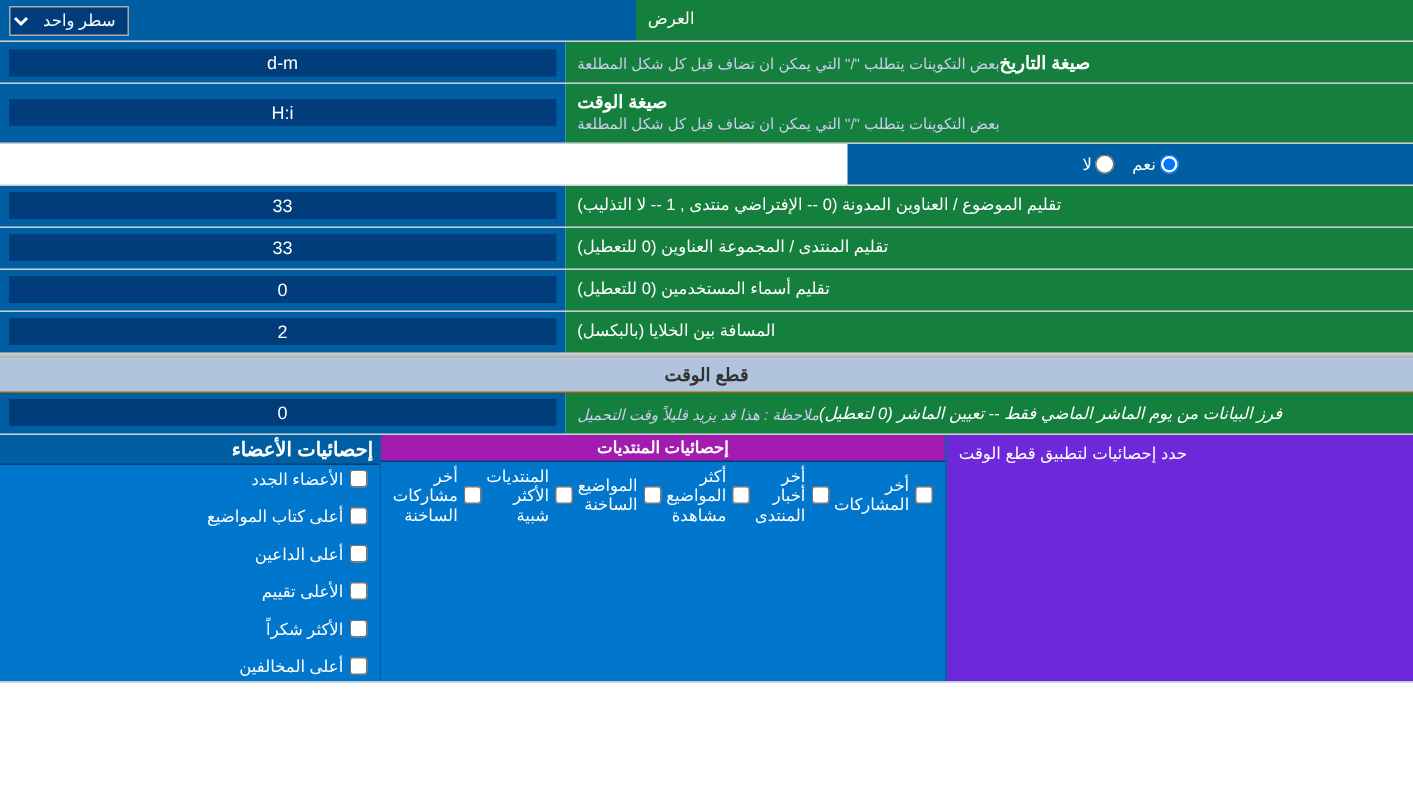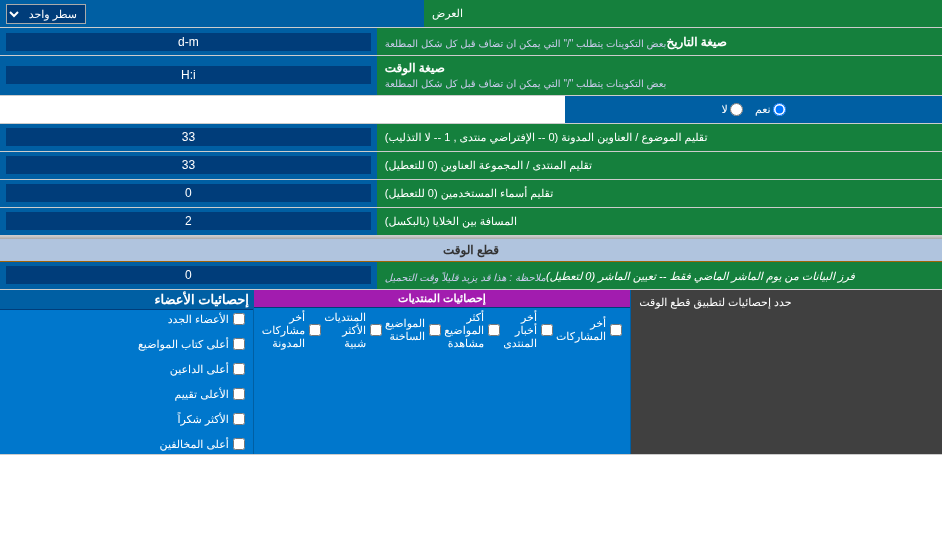--- a/index.html
+++ b/index.html
@@ -206,21 +206,21 @@
     <div style="font-size:11px;">فرز البيانات من يوم الماشر الماضي فقط -- تعيين الماشر (0 لتعطيل)</div>
     <div style="font-size:10px; color:#cce;">ملاحظة : هذا قد يزيد قليلاً وقت التحميل</div>
   </div>
   <div class="input-cell">
     <input class="input-field" type="text" value="0" style="">
   </div>
 </div>
 
 <div class="row" style="background:#0077cc; min-height:20px; align-items:stretch;">
 
-  <div style="flex:0 0 33%; background:#404040; display:flex; align-items:flex-start; justify-content:flex-end; padding:6px 8px;">
+  <div style="flex:0 0 33%; background:#6d28d9; display:flex; align-items:flex-start; justify-content:flex-end; padding:6px 8px;">
     <span style="color:#fff; font-size:11px;">حدد إحصائيات لتطبيق قطع الوقت</span>
   </div>
 
   <div style="flex:0 0 34%; background:#0077cc; border-left:1px solid #005fa3; border-right:1px solid #005fa3;">
     <div style="text-align:center; color:#fff; font-weight:bold; font-size:11px; padding:2px 4px; background:#a21caf; border-bottom:1px solid #003d7a;">
       <span>إحصائيات المنتديات</span>
     </div>
     <div style="padding:3px 8px; display:flex; flex-direction:row; gap:3px;">
       <label class="stat-item">
           <input type="checkbox" style="">
@@ -237,21 +237,21 @@
       <label class="stat-item">
           <input type="checkbox" style="">
           <span>المواضيع الساخنة</span>
         </label>
       <label class="stat-item">
           <input type="checkbox" style="">
           <span>المنتديات الأكثر شبية</span>
         </label>
       <label class="stat-item">
           <input type="checkbox" style="">
-          <span>أخر مشاركات المدونة</span>
+          <span>أخر مشاركات الساخنة</span>
         </label>
     </div>
   </div>
 
   <div style="flex:0 0 33%; background:#0077cc;">
     <div style="color:#fff; font-weight:bold; font-size:13px; padding:2px 4px; background:#005fa3; border-bottom:1px solid #003d7a;">
       <span>إحصائيات الأعضاء</span>
     </div>
     <div style="padding:3px 8px; display:flex; flex-direction:column; gap:12px;">
       <label class="stat-item">

